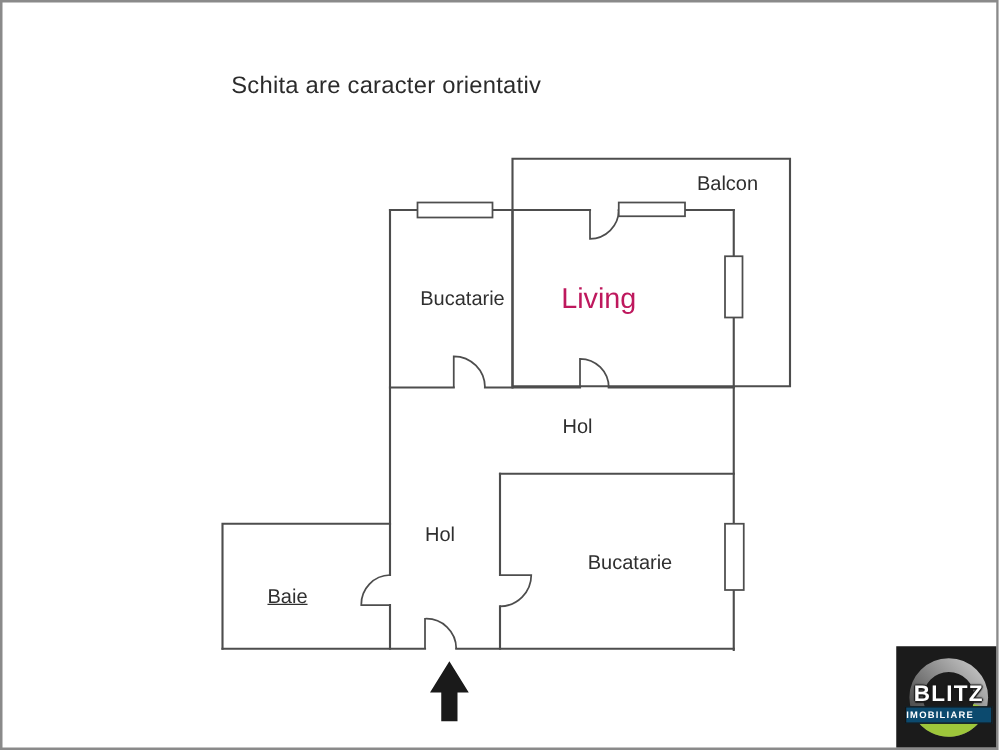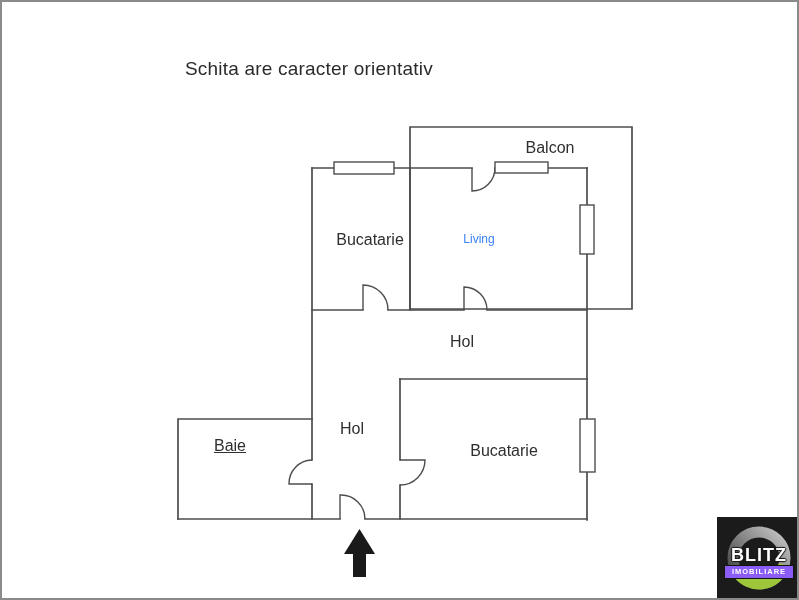--- a/index.html
+++ b/index.html
@@ -15,46 +15,46 @@
   .plan-svg { position: absolute; left: 0; top: 0; width: 799px; height: 600px; }
   .page-title {
     position: absolute; left: 183px; top: 56px;
     font-size: 19px; font-weight: 400; color: #2b2b2b;
     letter-spacing: 0.2px; white-space: nowrap;
   }
   .room-label {
     position: absolute; transform: translate(-50%, -50%);
     font-size: 16px; color: #2f2f2f; white-space: nowrap;
   }
-  .room-label.light { color: #3b82f6; font-size: 12px; }
-  .lbl-balcon   { left: 548px; top: 146px; text-align: center; }
+  .room-label.light { color: #be185d; font-size: 23px; }
+  .lbl-balcon   { left: 580px; top: 146px; text-align: center; }
   .lbl-bucatarie{ left: 368px; top: 238px; }
   .lbl-living   { left: 477px; top: 237px; }
   .lbl-hol-up   { left: 460px; top: 340px; }
   .lbl-hol-low  { left: 350px; top: 427px; }
   .lbl-dormitor { left: 502px; top: 449px; }
-  .lbl-baie     { left: 228px; top: 444px; text-decoration: underline; }
+  .lbl-baie     { left: 228px; top: 476px; text-decoration: underline; }
   .logo {
     position: absolute; left: 715px; top: 515px;
     width: 84px; height: 85px;
     background: #1b1b1b;
   }
   .logo svg { position: absolute; left: 0; top: 0; }
   .logo-brand {
     position: absolute; left: 0; top: 28px; width: 84px;
     text-align: center;
     font-size: 18px; font-weight: 700; color: #ffffff;
     letter-spacing: 1px;
     text-shadow: -1px 0 1px #1b1b1b, 1px 0 1px #1b1b1b, 0 -1px 1px #1b1b1b, 0 1px 1px #1b1b1b;
   }
   .logo-sub {
     position: absolute; left: 7px; top: 48px; width: 68px; height: 12px;
-    background: #8b5cf6; border: 1px solid #141414;
+    background: #0c4a6e; border: 1px solid #141414;
     color: #ffffff; font-size: 7.5px; font-weight: 700;
-    letter-spacing: 1px; text-align: center; line-height: 12px;
+    letter-spacing: 1px; line-height: 12px;
   }
 </style>
 </head>
 <body>
 
 <div class="canvas">
 
   <div class="page-title">Schita are caracter orientativ</div>
 
   <svg class="plan-svg" viewBox="0 0 799 600" xmlns="http://www.w3.org/2000/svg">

